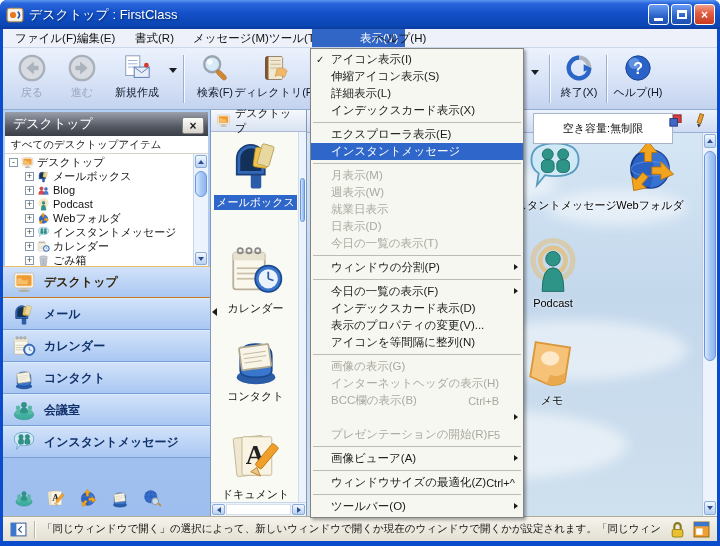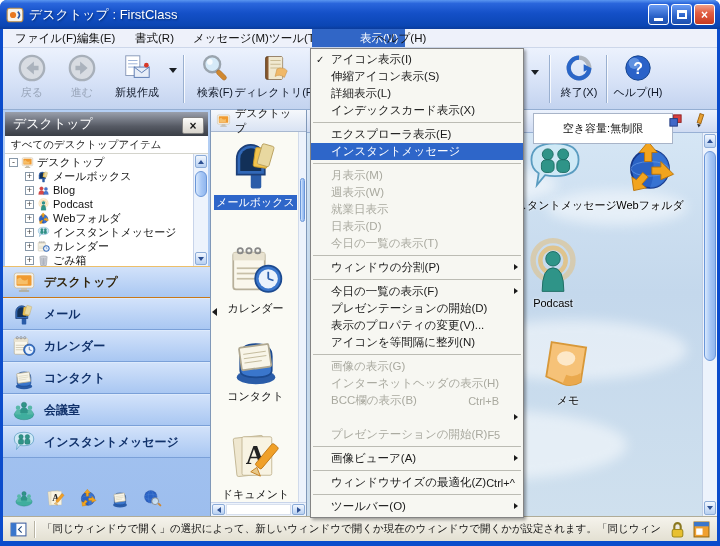--- a/index.html
+++ b/index.html
@@ -665,21 +665,21 @@
                 <g fill="none" stroke="#f0b040">
                   <circle cx="32" cy="26" r="22" opacity=".35" stroke-width="6"></circle>
                   <circle cx="32" cy="26" r="14" opacity=".55" stroke-width="5"></circle>
                 </g>
                 <circle cx="32" cy="24" r="8" fill="#2f9488" stroke="#1a6a60"></circle>
                 <path d="M20 60 q0 -26 12 -26 q12 0 12 26 z" fill="#2f9488" stroke="#1a6a60"></path>
               </svg>
             </span>
             <span class="desk-label">Podcast</span>
           </div>
-          <div class="desk-icon" style="left: 191px; top: 223px;">
+          <div class="desk-icon" style="left: 175px; top: 223px;">
             <span class="ic">
               <svg viewBox="0 0 64 64">
                 <path d="M14 10 l38 6 l-6 38 q-10 6 -20 2 l-18 -8 z" fill="#f6c278" stroke="#d89838" stroke-width="2"></path>
                 <path d="M46 54 q-10 6 -20 2 l4 -10 q8 4 16 -2 z" fill="#eaa94e"></path>
                 <ellipse cx="30" cy="28" rx="10" ry="8" fill="#fde8c8"></ellipse>
               </svg>
             </span>
             <span class="desk-label">メモ</span>
           </div>
         </div>
@@ -750,21 +750,21 @@
         <span class="vm-arrow tri-rt"></span>
       </div>
       <div class="vm-sep"></div>
       <div class="vm-item">
         <span class="vm-check"></span>
         <span class="vm-label">今日の一覧の表示(F)</span>
         <span class="vm-arrow tri-rt"></span>
       </div>
       <div class="vm-item">
         <span class="vm-check"></span>
-        <span class="vm-label">プレゼンテーションの開始(D)</span>
+        <span class="vm-label">インデックスカード表示(D)</span>
       </div>
       <div class="vm-item">
         <span class="vm-check"></span>
         <span class="vm-label">表示のプロパティの変更(V)...</span>
       </div>
       <div class="vm-item">
         <span class="vm-check"></span>
         <span class="vm-label">アイコンを等間隔に整列(N)</span>
       </div>
       <div class="vm-sep"></div>

